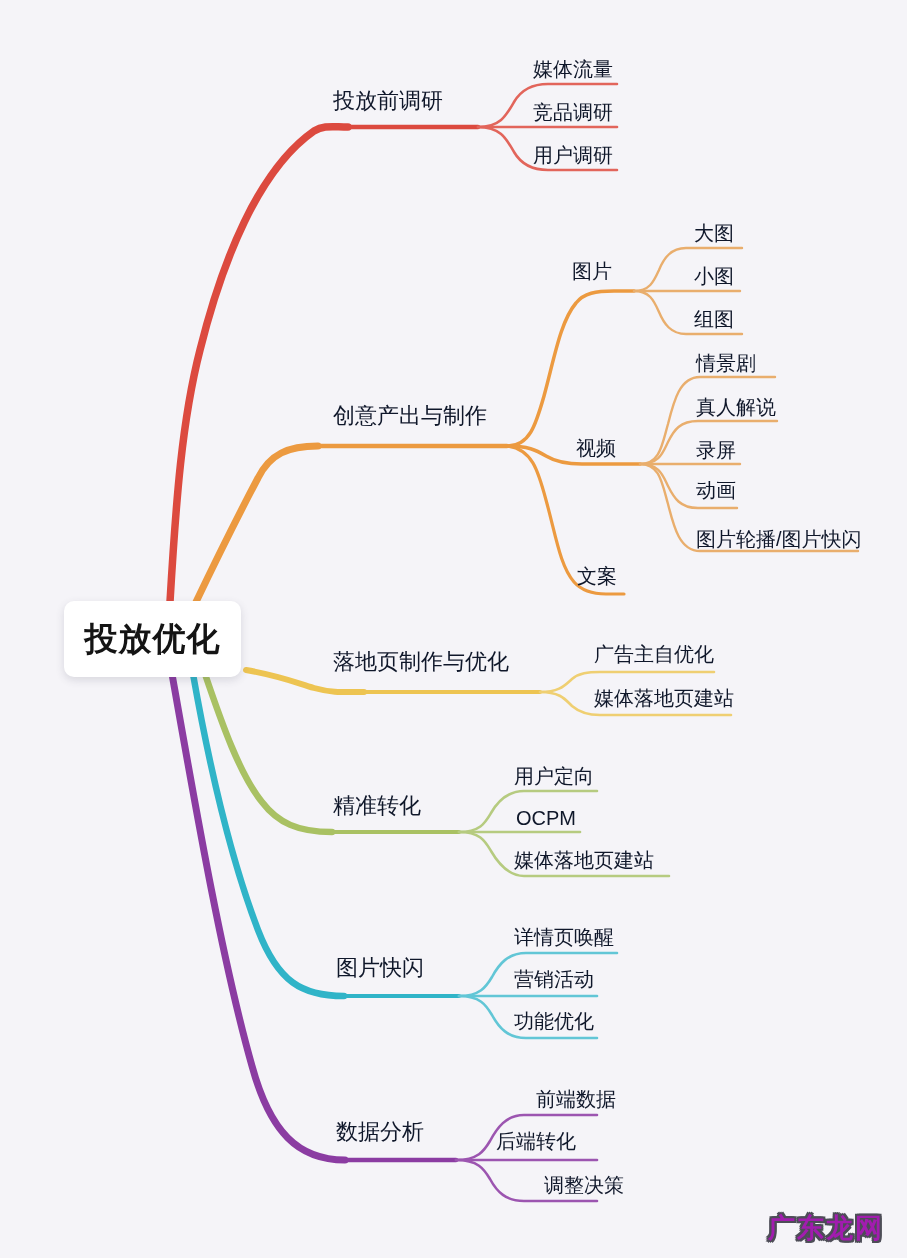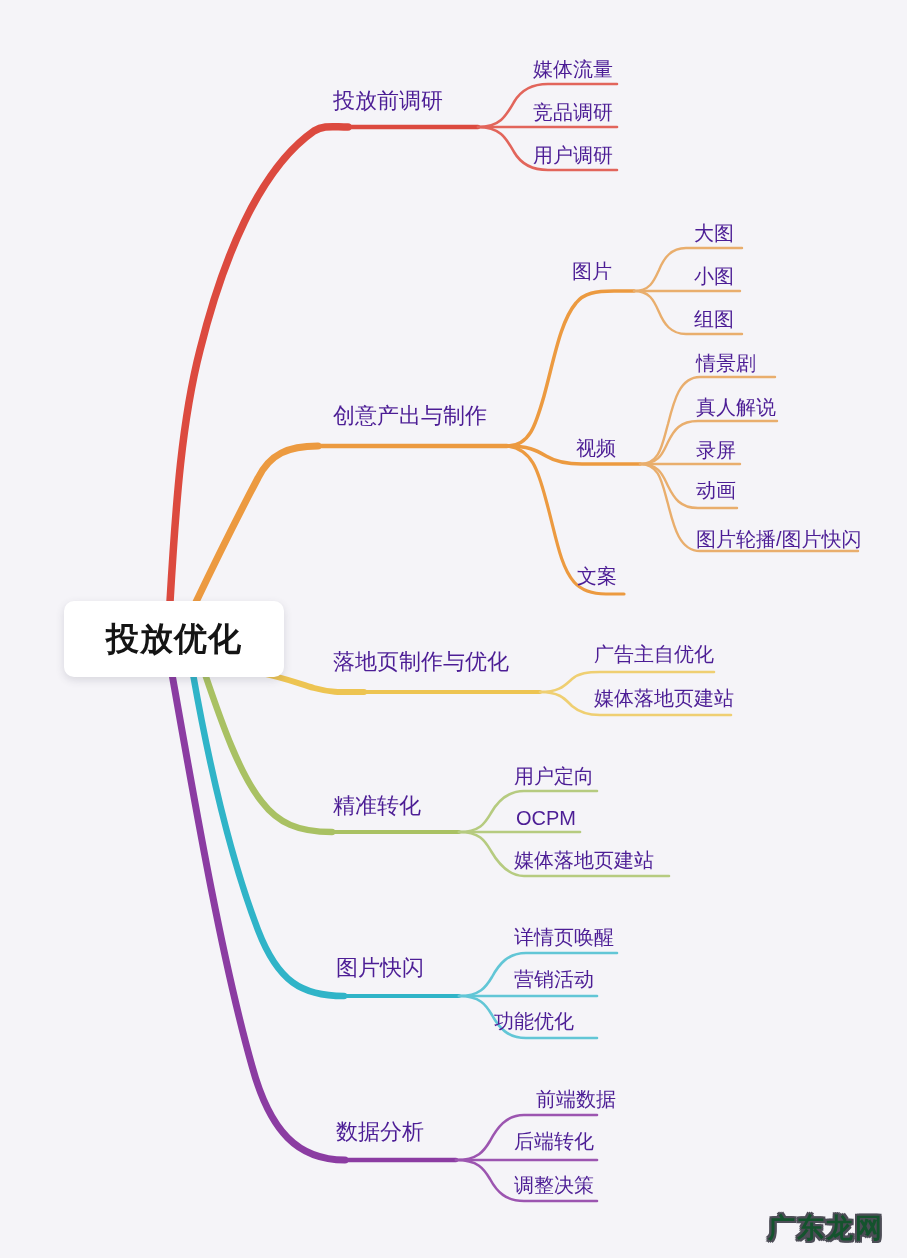--- a/index.html
+++ b/index.html
@@ -1,31 +1,31 @@
 <!DOCTYPE html>
 <html><head>
 <meta charset="utf-8">
 <style>
   html,body{margin:0;padding:0;}
   .canvas{
     position:relative;width:907px;height:1258px;background:#f5f4f8;overflow:hidden;
     font-family:"Liberation Sans","DejaVu Sans",sans-serif;
   }
   .lines{position:absolute;left:0;top:0;}
-  .lbl{position:absolute;font-size:20px;color:#4c1d95;line-height:1.2;white-space:nowrap;}
+  .lbl{position:absolute;font-size:20px;color:#0f172a;line-height:1.2;white-space:nowrap;}
   .lbl.branch{font-size:22px;}
   .root-node{
-    position:absolute;left:64px;top:601px;width:220px;height:76px;background:#ffffff;
+    position:absolute;left:64px;top:601px;width:177px;height:76px;background:#ffffff;
     border-radius:10px;box-shadow:0 3px 9px rgba(60,60,90,.16);
     display:flex;align-items:center;justify-content:center;
     font-size:33px;font-weight:bold;color:#141414;letter-spacing:1px;
   }
   .watermark{
     position:absolute;left:768px;top:1210px;font-size:27px;font-weight:800;letter-spacing:2px;
-    color:#14532d;
+    color:#a21caf;
     text-shadow:-2px -2px 0 #4d4d57,2px -2px 0 #4d4d57,-2px 2px 0 #4d4d57,2px 2px 0 #4d4d57,
                 0 2px 0 #4d4d57,2px 0 0 #4d4d57,0 -2px 0 #4d4d57,-2px 0 0 #4d4d57;
   }
 </style>
 </head>
 <body>
 
 <div class="canvas">
 
   <svg class="lines" width="907" height="1258" viewBox="0 0 907 1258" fill="none" stroke-linecap="round" stroke-linejoin="round">
@@ -129,21 +129,21 @@
 
   <div class="lbl" style="left:594px;top:642px">广告主自优化</div>
   <div class="lbl" style="left:594px;top:686px">媒体落地页建站</div>
 
   <div class="lbl" style="left:514px;top:764px">用户定向</div>
   <div class="lbl" style="left:516px;top:806px">OCPM</div>
   <div class="lbl" style="left:514px;top:848px">媒体落地页建站</div>
 
   <div class="lbl" style="left:514px;top:925px">详情页唤醒</div>
   <div class="lbl" style="left:514px;top:967px">营销活动</div>
-  <div class="lbl" style="left:494px;top:1009px">功能优化</div>
+  <div class="lbl" style="left:514px;top:1009px">功能优化</div>
 
   <div class="lbl" style="left:536px;top:1087px">前端数据</div>
-  <div class="lbl" style="left:514px;top:1129px">后端转化</div>
-  <div class="lbl" style="left:514px;top:1173px">调整决策</div>
+  <div class="lbl" style="left:496px;top:1129px">后端转化</div>
+  <div class="lbl" style="left:544px;top:1173px">调整决策</div>
 
   <div class="watermark">广东龙网</div>
 
 </div>
 
 </body></html>

